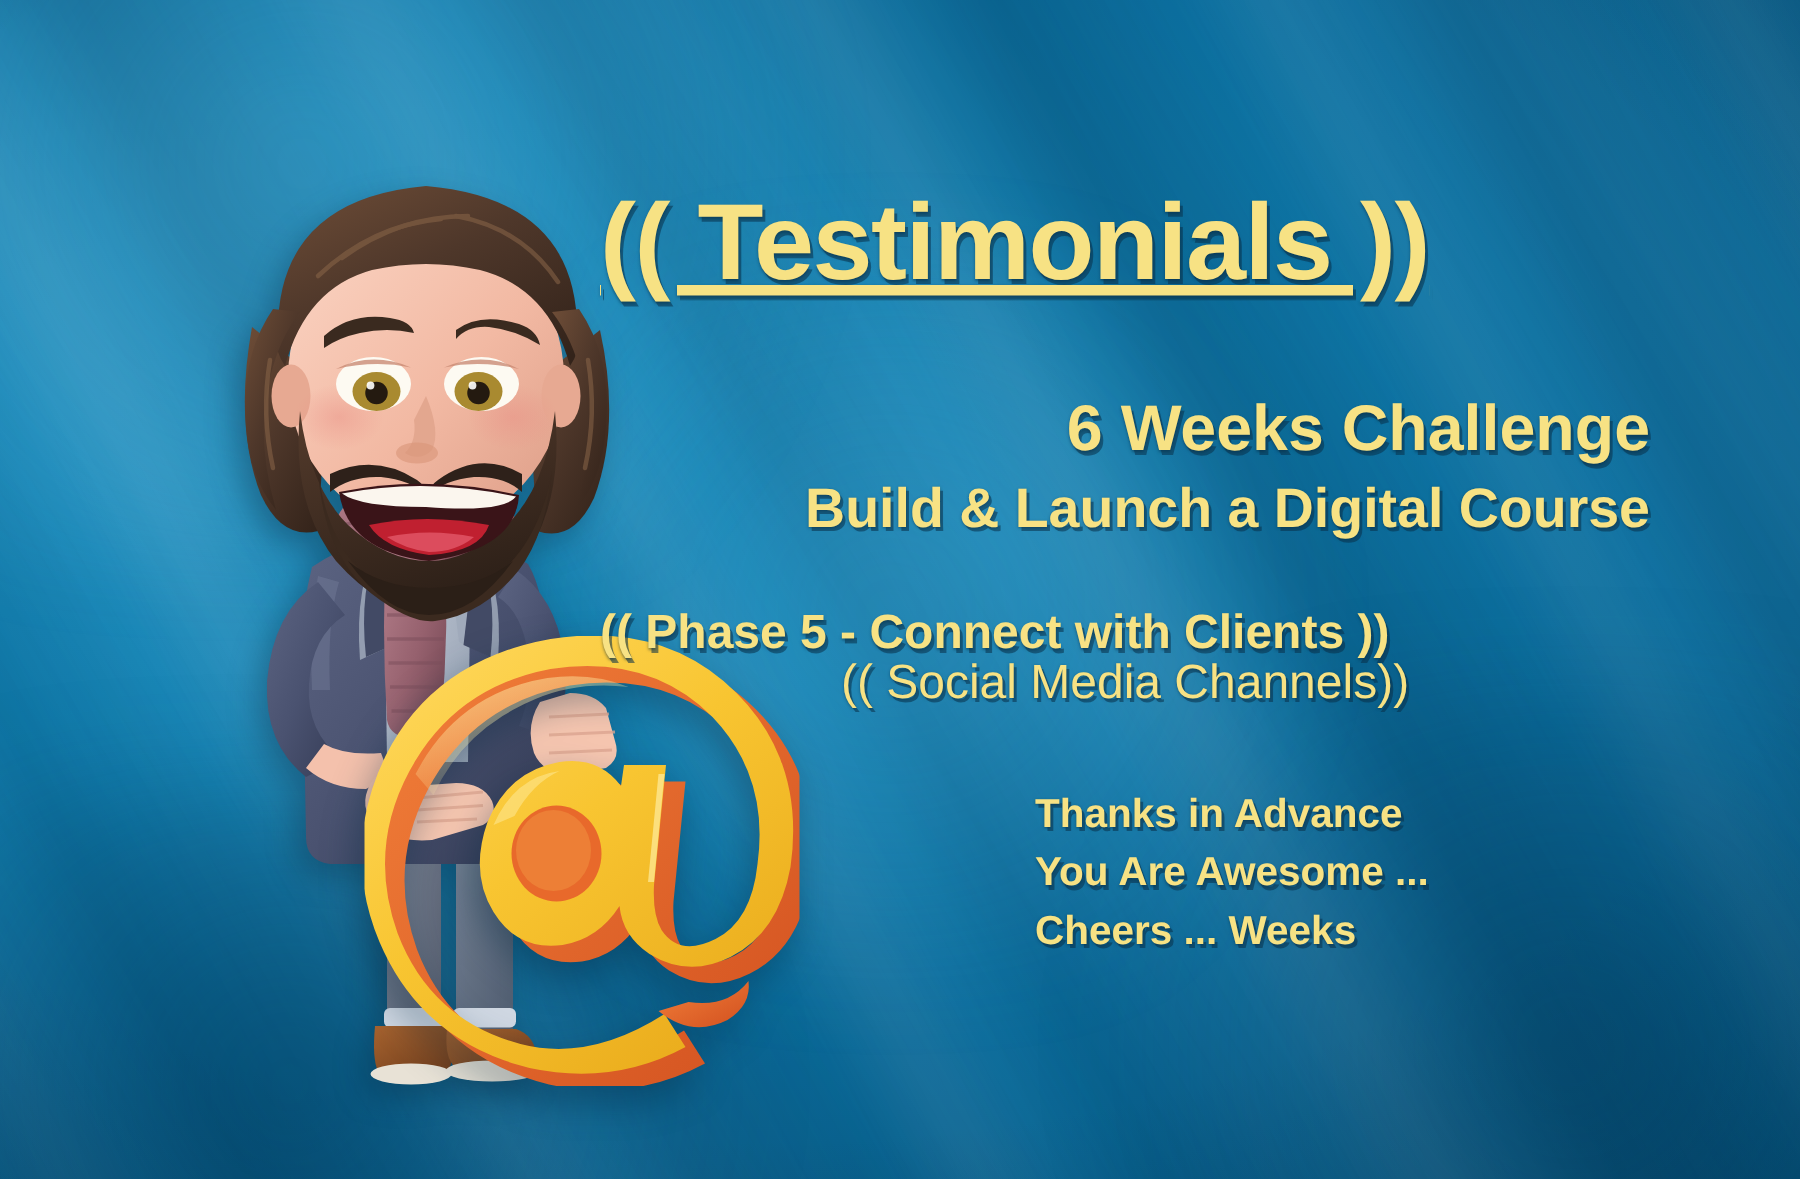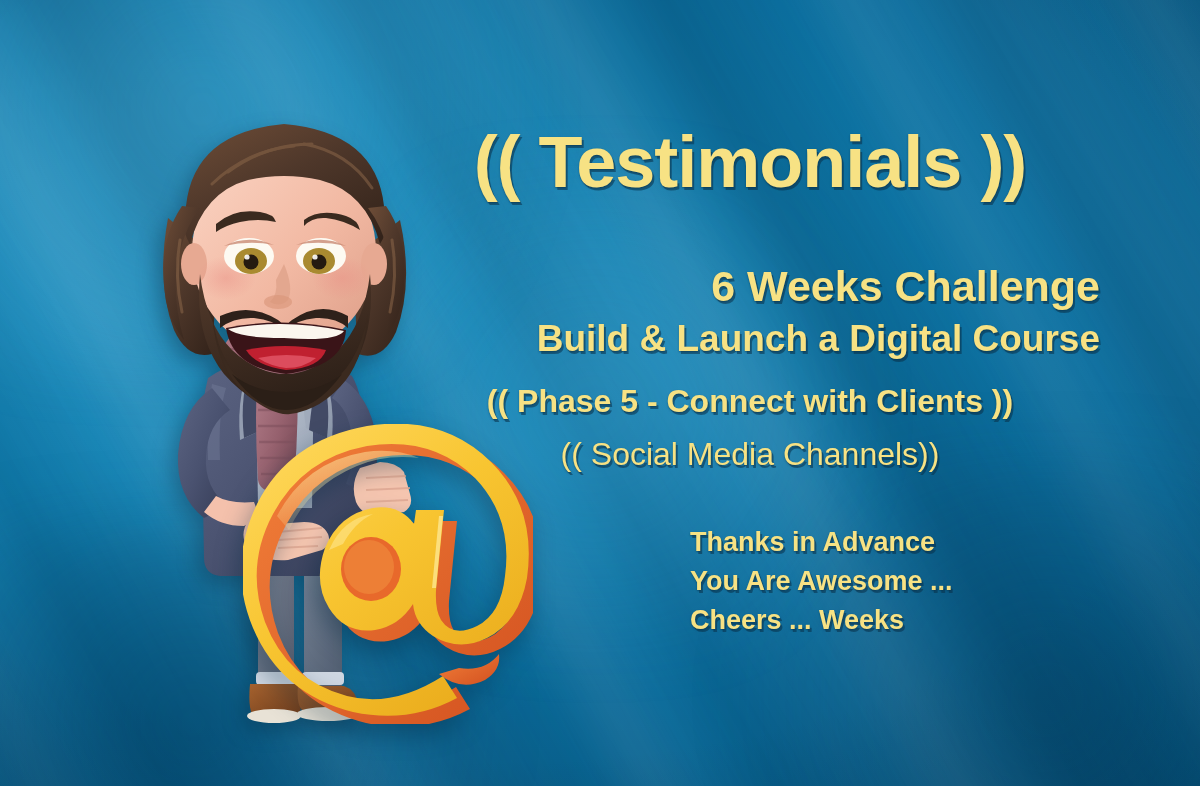--- a/index.html
+++ b/index.html
@@ -72,37 +72,36 @@
   
   .text-col {
     position:absolute; left:400px; top:0; width:740px; height:786px;
     z-index:40;
   }
   .ty { color:#f7e284; }
   .shadow-t { text-shadow:2px 3px 0 rgba(10,50,75,.55), 0 1px 2px rgba(6,40,62,.5); }
 
   .title {
     position:absolute; left:0; top:126px; width:700px;
-    text-align:center;
     font-size:72px; font-weight:700; letter-spacing:-1px;
     line-height:1;
+    text-decoration:underline;
   }
   .sub1 {
     position:absolute; left:0; top:265px; width:700px;
     text-align:right;
     font-size:43px; font-weight:700; line-height:1.02;
   }
   .sub2 {
     position:absolute; left:0; top:320px; width:700px;
     text-align:right;
     font-size:37px; font-weight:700; line-height:1.02;
   }
   .phase1 {
-    position:absolute; left:0; top:385px; width:700px;
-    text-align:center;
+    position:absolute; left:0; top:405px; width:700px;
     font-size:32px; font-weight:700; line-height:1.05;
   }
   .phase2 {
     position:absolute; left:0; top:438px; width:700px;
     text-align:center;
     font-size:32px; font-weight:400; line-height:1.05;
   }
   .signoff {
     position:absolute; left:290px; top:523px; width:400px;
     font-size:27px; font-weight:700; line-height:1.45;

